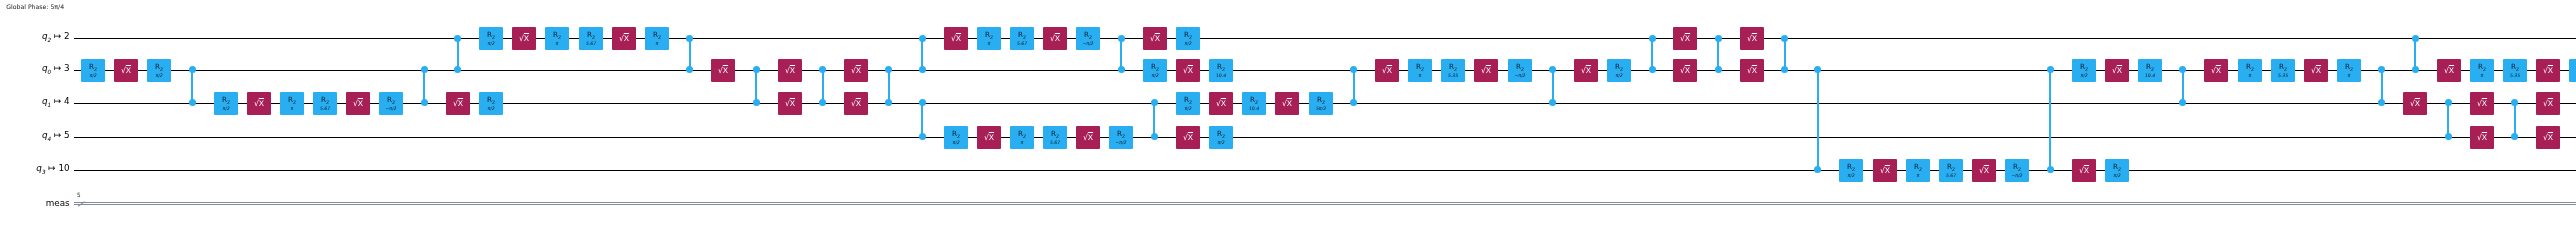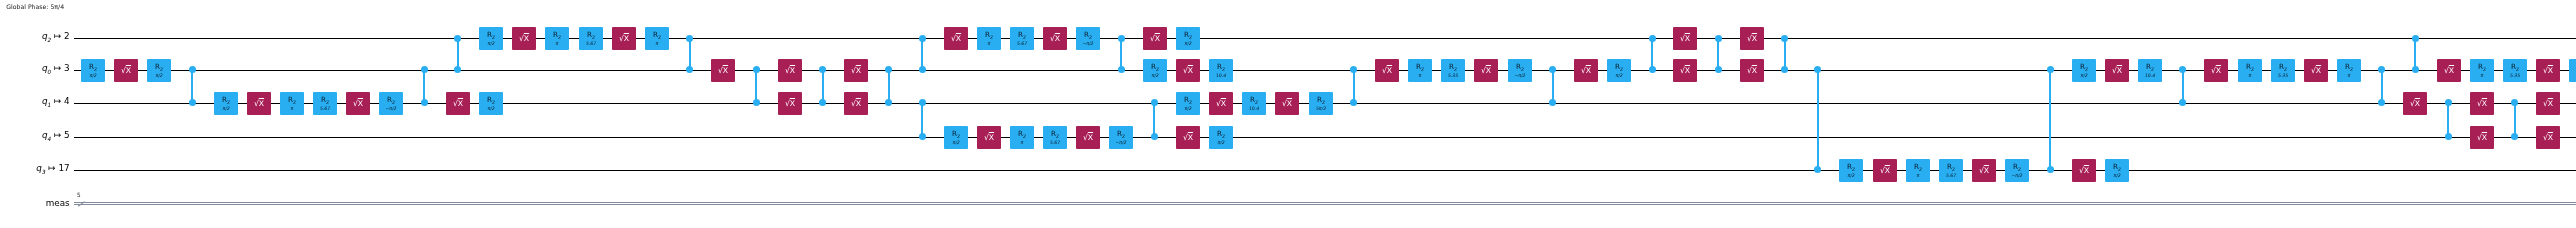--- a/index.html
+++ b/index.html
@@ -32,21 +32,21 @@
   <div id="circuit">
       <div class="qwire" style="left: 74px; top: 38px; width: 3988px; background: rgb(0, 0, 0);"></div>
       <div class="qlabel" style="left: 5.7px; top: 31px;">q<sub>2</sub><span class="rest"> ↦ 2</span></div>
       <div class="qwire" style="left: 74px; top: 70px; width: 3988px; background: rgb(0, 0, 0);"></div>
       <div class="qlabel" style="left: 5.7px; top: 63px;">q<sub>0</sub><span class="rest"> ↦ 3</span></div>
       <div class="qwire" style="left: 74px; top: 103px; width: 3988px; background: rgb(0, 0, 0);"></div>
       <div class="qlabel" style="left: 5.7px; top: 96px;">q<sub>1</sub><span class="rest"> ↦ 4</span></div>
       <div class="qwire" style="left: 74px; top: 137px; width: 3988px; background: rgb(0, 0, 0);"></div>
       <div class="qlabel" style="left: 5.7px; top: 130px;">q<sub>4</sub><span class="rest"> ↦ 5</span></div>
       <div class="qwire" style="left: 74px; top: 170px; width: 3988px; background: rgb(0, 0, 0);"></div>
-      <div class="qlabel" style="left: 5.7px; top: 163px;">q<sub>3</sub><span class="rest"> ↦ 17</span></div>
+      <div class="qlabel" style="left: 5.7px; top: 163px;">q<sub>3</sub><span class="rest"> ↦ 10</span></div>
       <div class="cwire" style="left: 74px; top: 202px; width: 3988px;"></div>
       <div class="meas-label" style="left: 5.7px; top: 198px;">meas</div>
       <div class="creg-count" style="left: 77px; top: 192px;">5</div>
       <div class="creg-slash" style="left: 81px; top: 200px;"></div>
       <div class="gate rz" style="left: 81px; top: 59px; background: rgb(41, 174, 242);">
         <span class="gname">R<sub>Z</sub></span>
         <span class="gang">π/2</span>
       </div>
       <div class="gate sx" style="left: 114px; top: 59px; background: rgb(168, 31, 86);">
         <span class="sqrtx">√<span class="ov">X</span></span>

